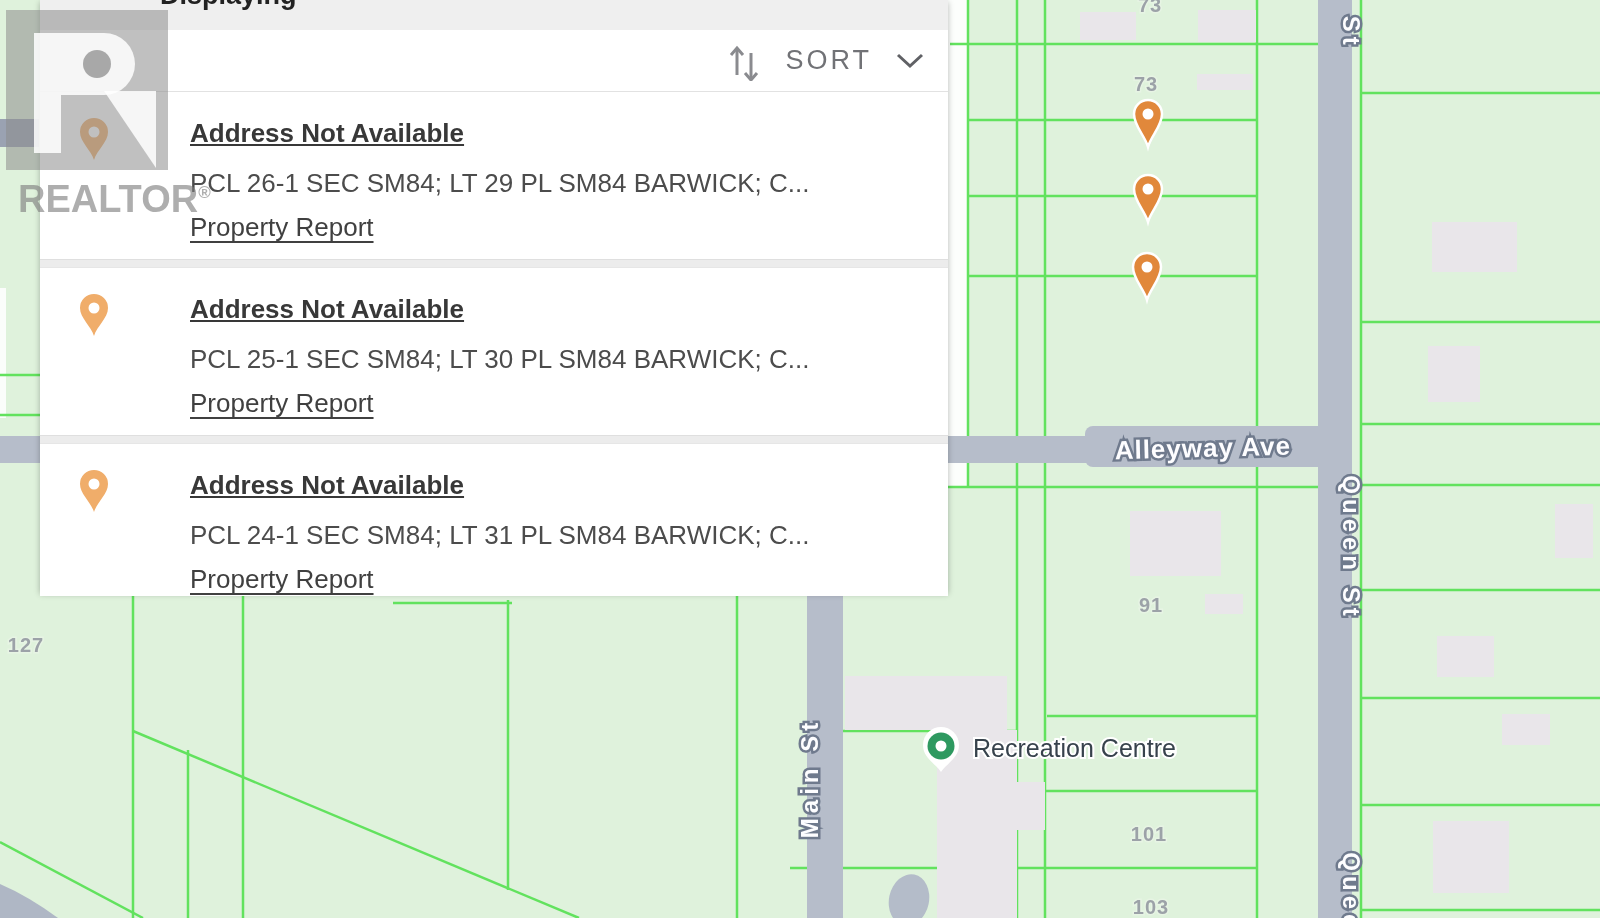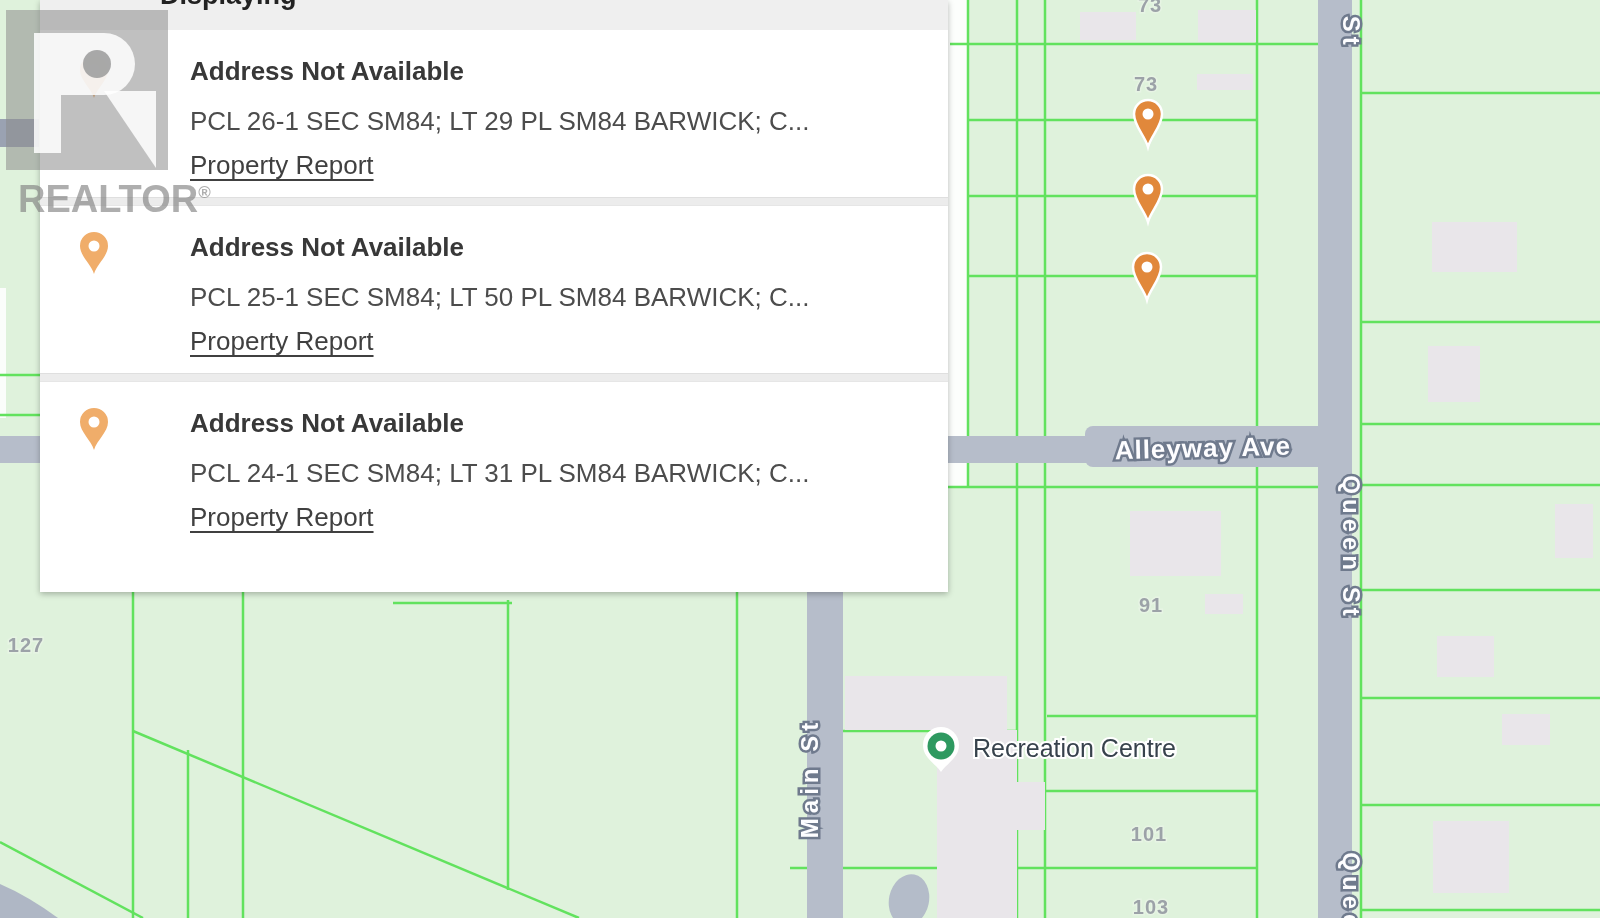--- a/index.html
+++ b/index.html
@@ -28,21 +28,21 @@
   .topbar span{position:absolute;left:120px;top:-20px;font-size:27px;font-weight:bold;color:#222;}
   .sortrow{height:61px;background:#fff;border-bottom:1px solid #e2e2e2;
            display:flex;align-items:center;justify-content:flex-end;gap:24px;padding-right:24px;}
   .sortrow .sorttext{font-size:27px;color:#717276;letter-spacing:3px;}
   .listing{display:flex;background:#fff;}
   .l1{height:167px;} .l2{height:167px;} .l3{height:152px;}
   .sepband{height:7px;background:#ececec;border-top:1px solid #dfdfdf;border-bottom:1px solid #e6e6e6;}
   .pincol{width:150px;flex:0 0 150px;display:flex;justify-content:flex-start;}
   .pincol svg{margin-left:39px;margin-top:26px;}
   .lcontent{padding-top:26px;}
-  .ltitle{font-size:26px;font-weight:bold;color:#383838;margin:0 0 19px 0;}
+  .ltitle{font-size:26px;font-weight:bold;color:#383838;margin:0 0 19px 0;text-decoration:underline;}
   .llegal{font-size:26px;color:#4c4c4c;margin:0 0 13px 0;text-align:right;}
   .llink{font-size:26px;color:#404040;text-decoration:underline;text-underline-offset:5px;cursor:pointer;}
 
   
   .watermark{position:absolute;left:4px;top:8px;pointer-events:none;}
   .wm-brand{font-size:38px;font-weight:bold;color:rgba(125,125,125,.62);
             letter-spacing:0;margin-top:2px;margin-left:14px;text-align:center;}
   .wm-brand sup{font-size:17px;}
 </style>
 </head>
@@ -156,20 +156,34 @@
     </g>
     <text class="poilab" x="973" y="757">Recreation Centre</text>
   </svg>
 
   <section class="panel">
 
     <div class="topbar">
       <span>Displaying</span>
     </div>
 
+    <div class="sortrow">
+      <svg width="34" height="40" viewBox="0 0 34 40">
+        <g stroke="#8a8b8f" stroke-width="3" fill="none">
+          <line x1="10" y1="34" x2="10" y2="8"></line>
+          <polyline points="4,14 10,7 16,14"></polyline>
+          <line x1="24" y1="12" x2="24" y2="38"></line>
+          <polyline points="18,32 24,39 30,32"></polyline>
+        </g>
+      </svg>
+      <span class="sorttext">SORT</span>
+      <svg width="28" height="16" viewBox="0 0 28 16">
+        <polyline points="2,2 14,13 26,2" stroke="#606165" stroke-width="3" fill="none"></polyline>
+      </svg>
+    </div>
 
     <div class="listing l1">
       <div class="pincol">
         <svg width="30" height="44" viewBox="-15 -16 30 44">
           <path d="M0,26 C-3,16 -14,8 -14,-2 A14,14 0 1 1 14,-2 C14,8 3,16 0,26 Z" fill="#f0ad6a"></path>
           <circle cx="0" cy="-2" r="5.5" fill="#ffffff"></circle>
         </svg>
       </div>
       <div class="lcontent">
         <p class="ltitle">Address Not Available</p>
@@ -181,21 +195,21 @@
 
     <div class="listing l2">
       <div class="pincol">
         <svg width="30" height="44" viewBox="-15 -16 30 44">
           <path d="M0,26 C-3,16 -14,8 -14,-2 A14,14 0 1 1 14,-2 C14,8 3,16 0,26 Z" fill="#f0ad6a"></path>
           <circle cx="0" cy="-2" r="5.5" fill="#ffffff"></circle>
         </svg>
       </div>
       <div class="lcontent">
         <p class="ltitle">Address Not Available</p>
-        <p class="llegal">PCL 25-1 SEC SM84; LT 50 PL SM84 BARWICK; C...</p>
+        <p class="llegal">PCL 25-1 SEC SM84; LT 30 PL SM84 BARWICK; C...</p>
         <a class="llink">Property Report</a>
       </div>
     </div>
     <div class="sepband"></div>
 
     <div class="listing l3">
       <div class="pincol">
         <svg width="30" height="44" viewBox="-15 -16 30 44">
           <path d="M0,26 C-3,16 -14,8 -14,-2 A14,14 0 1 1 14,-2 C14,8 3,16 0,26 Z" fill="#f0ad6a"></path>
           <circle cx="0" cy="-2" r="5.5" fill="#ffffff"></circle>

